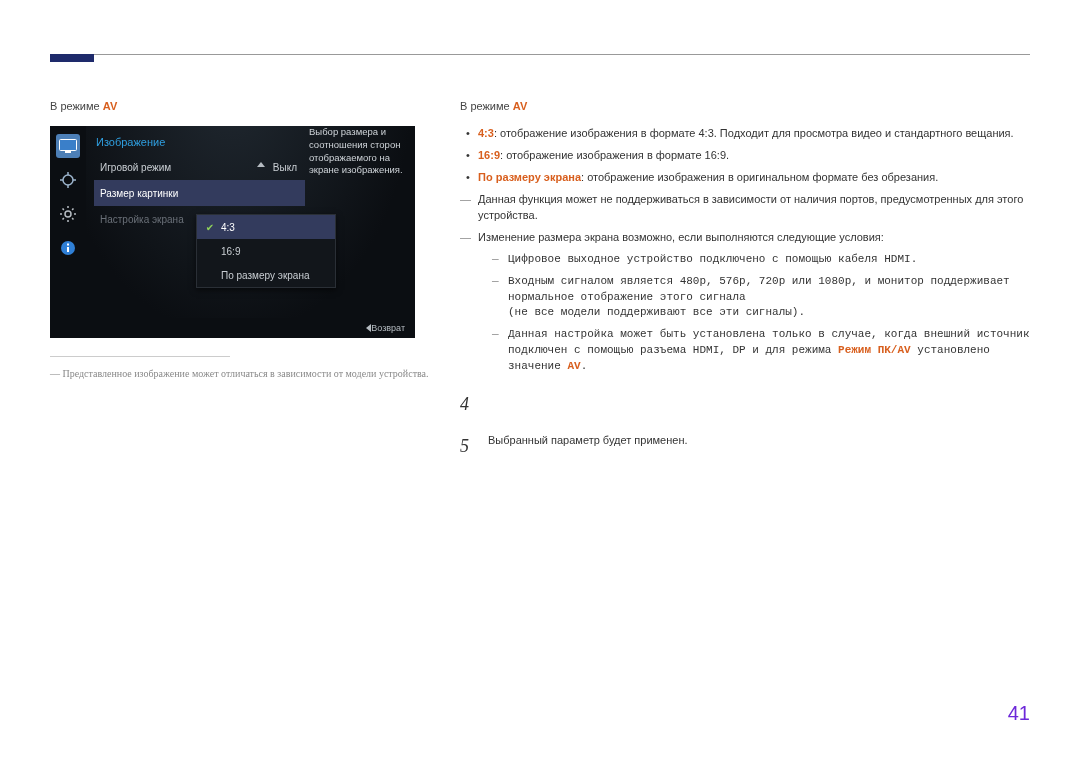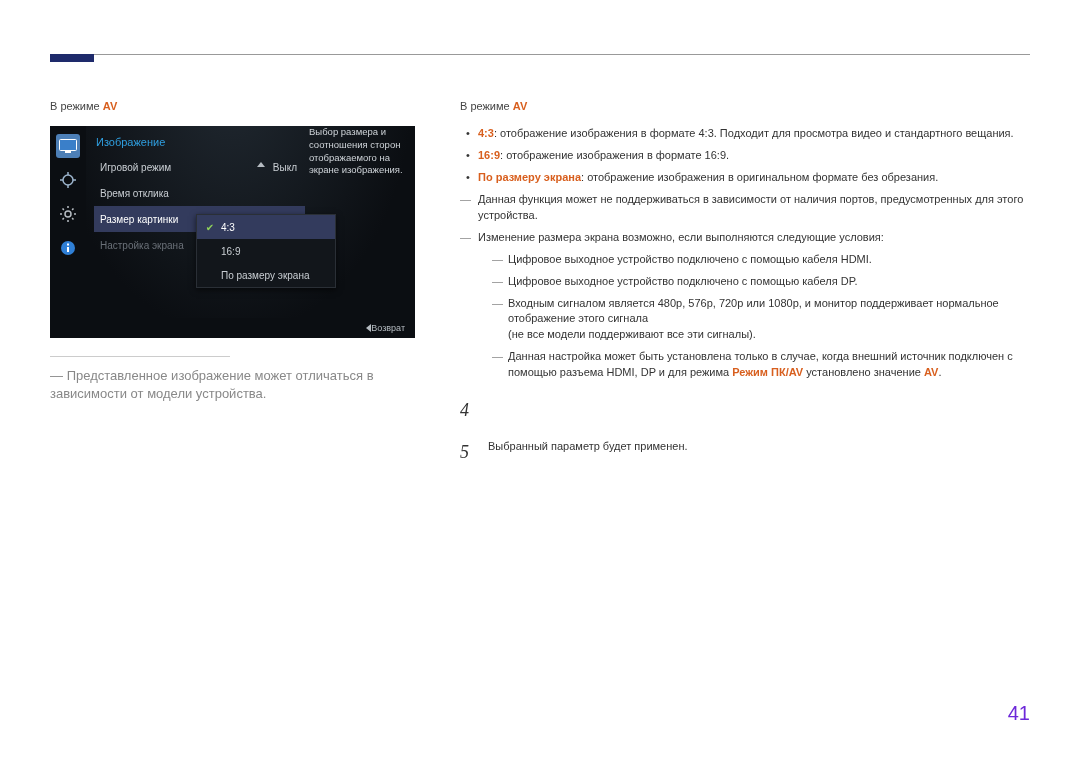--- a/index.html
+++ b/index.html
@@ -141,23 +141,24 @@
   }
 
   .divider-short {
     margin-top: 18px;
     width: 180px;
     border: none;
     border-top: 1px solid #ccc;
   }
   .footnote {
     margin-top: 10px;
-    font-size: 13px;
+    font-size: 10px;
     color: #888;
     line-height: 1.4;
+    font-family: Liberation Serif, serif;
   }
 
   
   .bullets { list-style: none; }
   .bullets > li {
     position: relative;
     padding-left: 18px;
     margin-bottom: 6px;
     line-height: 1.45;
   }
@@ -173,21 +174,21 @@
     padding-left: 18px;
     margin-bottom: 6px;
     line-height: 1.45;
   }
   .notes > div::before {
     content: "―";
     position: absolute;
     left: 0; top: 0;
     color: #888;
   }
-  .subnotes { margin-top: 6px; }
+  .subnotes { margin-top: 6px; font-family: Liberation Mono, monospace; }
   .subnotes > div {
     position: relative;
     padding-left: 30px;
     margin-bottom: 6px;
     line-height: 1.45;
   }
   .subnotes > div::before {
     content: "―";
     position: absolute;
     left: 14px; top: 0;
@@ -258,23 +259,20 @@
     </div>
 
     <div class="osd-main">
       <div class="osd-title">Изображение</div>
       <div class="osd-row">
         <span>Игровой режим</span>
         <span style="display:flex;gap:8px">
           <span class="tri-up-sm"></span>
           <span>Выкл</span>
         </span>
-      </div>
-      <div class="osd-row">
-        <span>Время отклика</span>
       </div>
       <div class="osd-row selected">
         <span>Размер картинки</span>
       </div>
       <div class="osd-row dim">
         <span>Настройка экрана</span>
       </div>
     </div>
 
     <div class="osd-submenu">
@@ -322,21 +320,20 @@
       <span class="hl">По размеру экрана</span><span>: отображение изображения в оригинальном формате без обрезания.</span>
     </li>
   </ul>
 
   <div class="notes">
     <div>Данная функция может не поддерживаться в зависимости от наличия портов, предусмотренных для этого устройства.</div>
     <div>
       <span>Изменение размера экрана возможно, если выполняются следующие условия:</span>
       <div class="subnotes">
         <div>Цифровое выходное устройство подключено с помощью кабеля HDMI.</div>
-        <div>Цифровое выходное устройство подключено с помощью кабеля DP.</div>
         <div>
           <span>Входным сигналом является 480p, 576p, 720p или 1080p, и монитор поддерживает нормальное отображение этого сигнала</span>
           <span class="subline2">(не все модели поддерживают все эти сигналы).</span>
         </div>
         <div>
           <span>Данная настройка может быть установлена только в случае, когда внешний источник подключен с помощью разъема HDMI, DP и для режима </span><span class="hl">Режим ПК/AV</span><span> установлено значение </span><span class="hl">AV</span><span>.</span>
         </div>
       </div>
     </div>
   </div>

